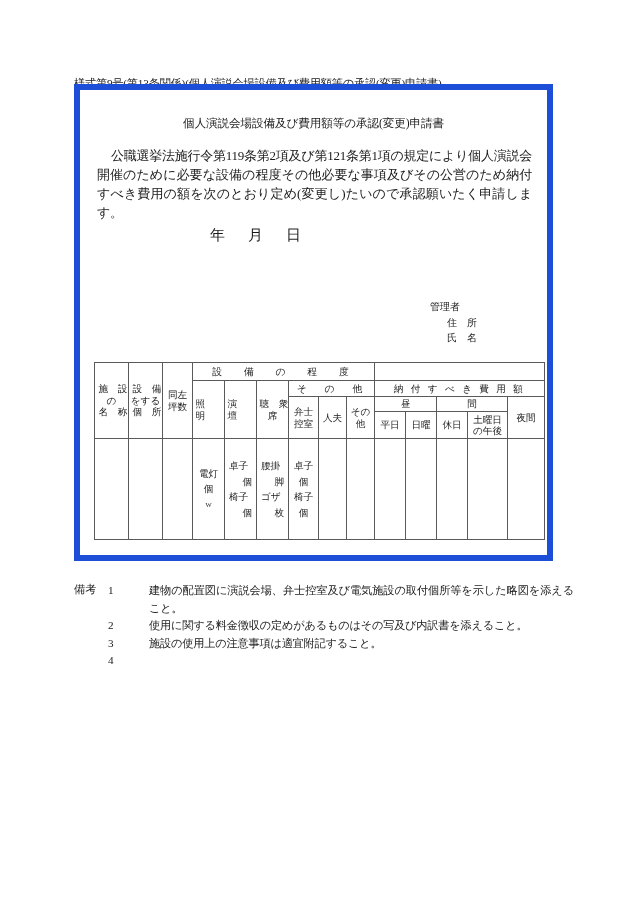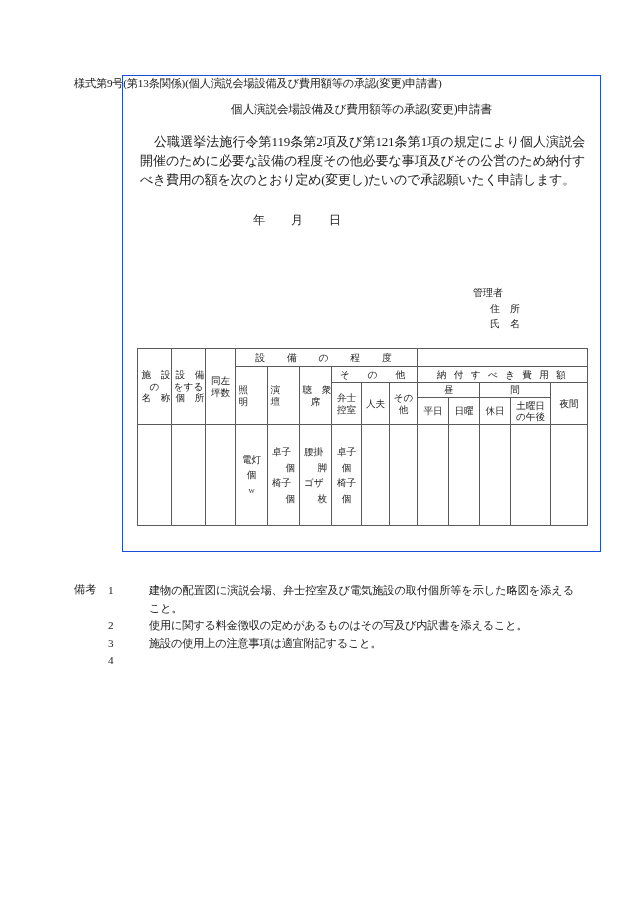--- a/index.html
+++ b/index.html
@@ -29,26 +29,25 @@
     top: 76px;
     font-size: 11.2px;
     letter-spacing: -0.2px;
     white-space: nowrap;
   }
 
   
   .frame {
     position: absolute;
     left: 74px;
-    top: 75px;
+    top: 84px;
     width: 479px;
     height: 477px;
-    border: 1px solid #1d4ed8;
+    border: 6px solid #1d4ed8;
     box-sizing: border-box;
-    margin-left: 48px;
   }
 
   .doc-title {
     position: absolute;
     left: 0; right: 0;
     top: 26px;
     text-align: center;
     font-size: 11.6px;
     letter-spacing: -0.1px;
   }
@@ -62,21 +61,21 @@
     line-height: 19px;
     text-indent: 14px;
     text-align: justify;
     letter-spacing: -0.25px;
   }
 
   .date-line {
     position: absolute;
     left: 130px;
     top: 136px;
-    font-size: 12px;
+    font-size: 15px;
     letter-spacing: 0px;
   }
   .date-line span { display: inline-block; }
   .date-line .d-y { width: 38px; }
   .date-line .d-m { width: 38px; }
 
   .signature {
     position: absolute;
     left: 350px;
     top: 209px;

